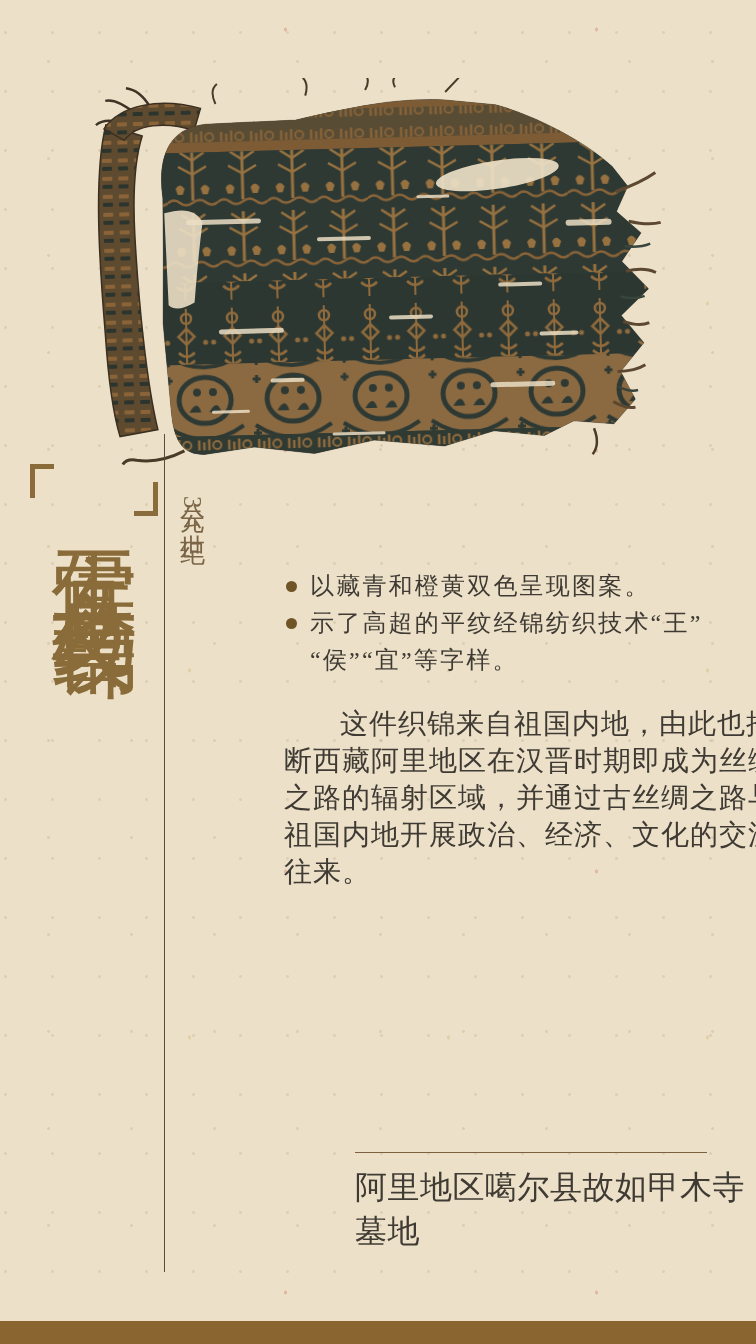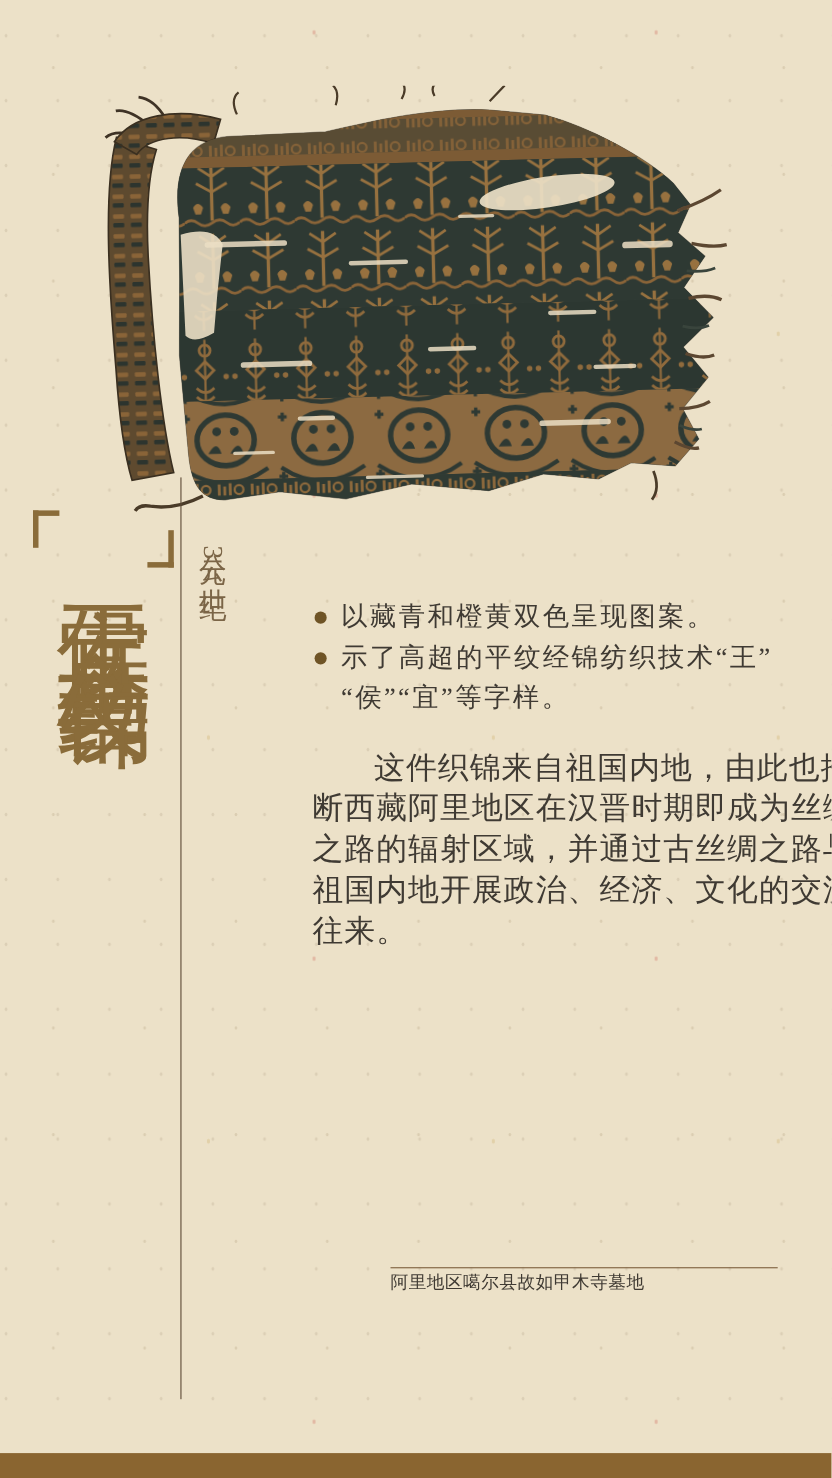--- a/index.html
+++ b/index.html
@@ -24,31 +24,31 @@
   .title-part1{font-size:86px;letter-spacing:2px;line-height:1;margin:0;}
   .title-part2{font-size:86px;letter-spacing:8px;line-height:1;margin-top:4px;}
   .bracket{width:24px;height:34px;box-sizing:border-box;}
   .bracket-open{border-top:5px solid #8a6c3a;border-left:5px solid #8a6c3a;align-self:flex-start;margin-left:-4px;margin-bottom:-16px;}
   .bracket-close{border-bottom:5px solid #8a6c3a;border-right:5px solid #8a6c3a;align-self:flex-end;margin-top:-6px;margin-right:-2px;}
   
   .era{position:absolute;left:176px;top:484px;writing-mode:vertical-rl;font-size:25px;letter-spacing:6px;color:#7b6547;}
   
   .divider-v{position:absolute;left:164px;top:434px;width:1px;height:838px;background:#5c4a36;}
   
-  .content{position:absolute;left:284px;top:543px;width:460px;}
+  .content{position:absolute;left:284px;top:568px;width:460px;}
   .bullet-item{position:relative;padding-left:26px;}
   .dot{position:absolute;left:2px;top:13px;width:11px;height:11px;border-radius:50%;background:#6f5426;}
   .pre{white-space:pre;}
   .bullet-text{display:block;font-size:24px;line-height:37px;letter-spacing:2.2px;}
   .body-paragraph{margin-top:26px;font-size:28px;line-height:37px;letter-spacing:1px;text-indent:2em;}
   
   .excavation{position:absolute;left:355px;top:1136px;}
   .exc-label{font-size:33px;letter-spacing:2px;font-weight:600;color:#332e28;font-family:"Liberation Sans", sans-serif;}
   .exc-line{width:352px;height:1px;background:#7c5f3e;margin-top:16px;}
-  .exc-site{margin-top:3px;font-size:16px;letter-spacing:0.5px;color:#3f3a33;}
+  .exc-site{margin-top:13px;font-size:32px;letter-spacing:0.5px;color:#3f3a33;}
   
   .footer-bar{position:absolute;left:0;bottom:0;width:756px;height:23px;background:#8a6530;}
 </style>
 </head>
 <body>
 
 <svg class="artifact" viewBox="0 0 600 395" aria-hidden="true">
   <defs>
     <pattern id="ptree" width="50" height="62" patternUnits="userSpaceOnUse">
       <rect width="50" height="62" fill="#2e3933"></rect>

